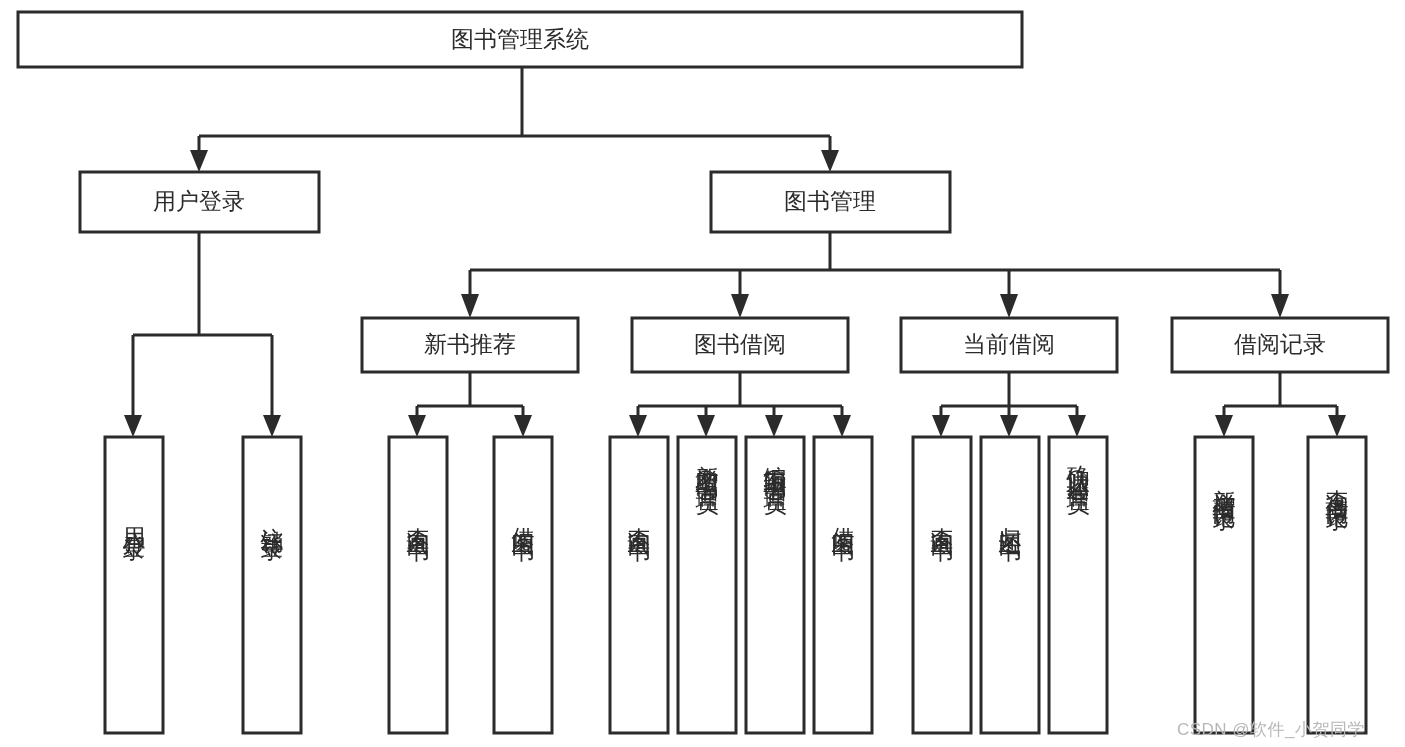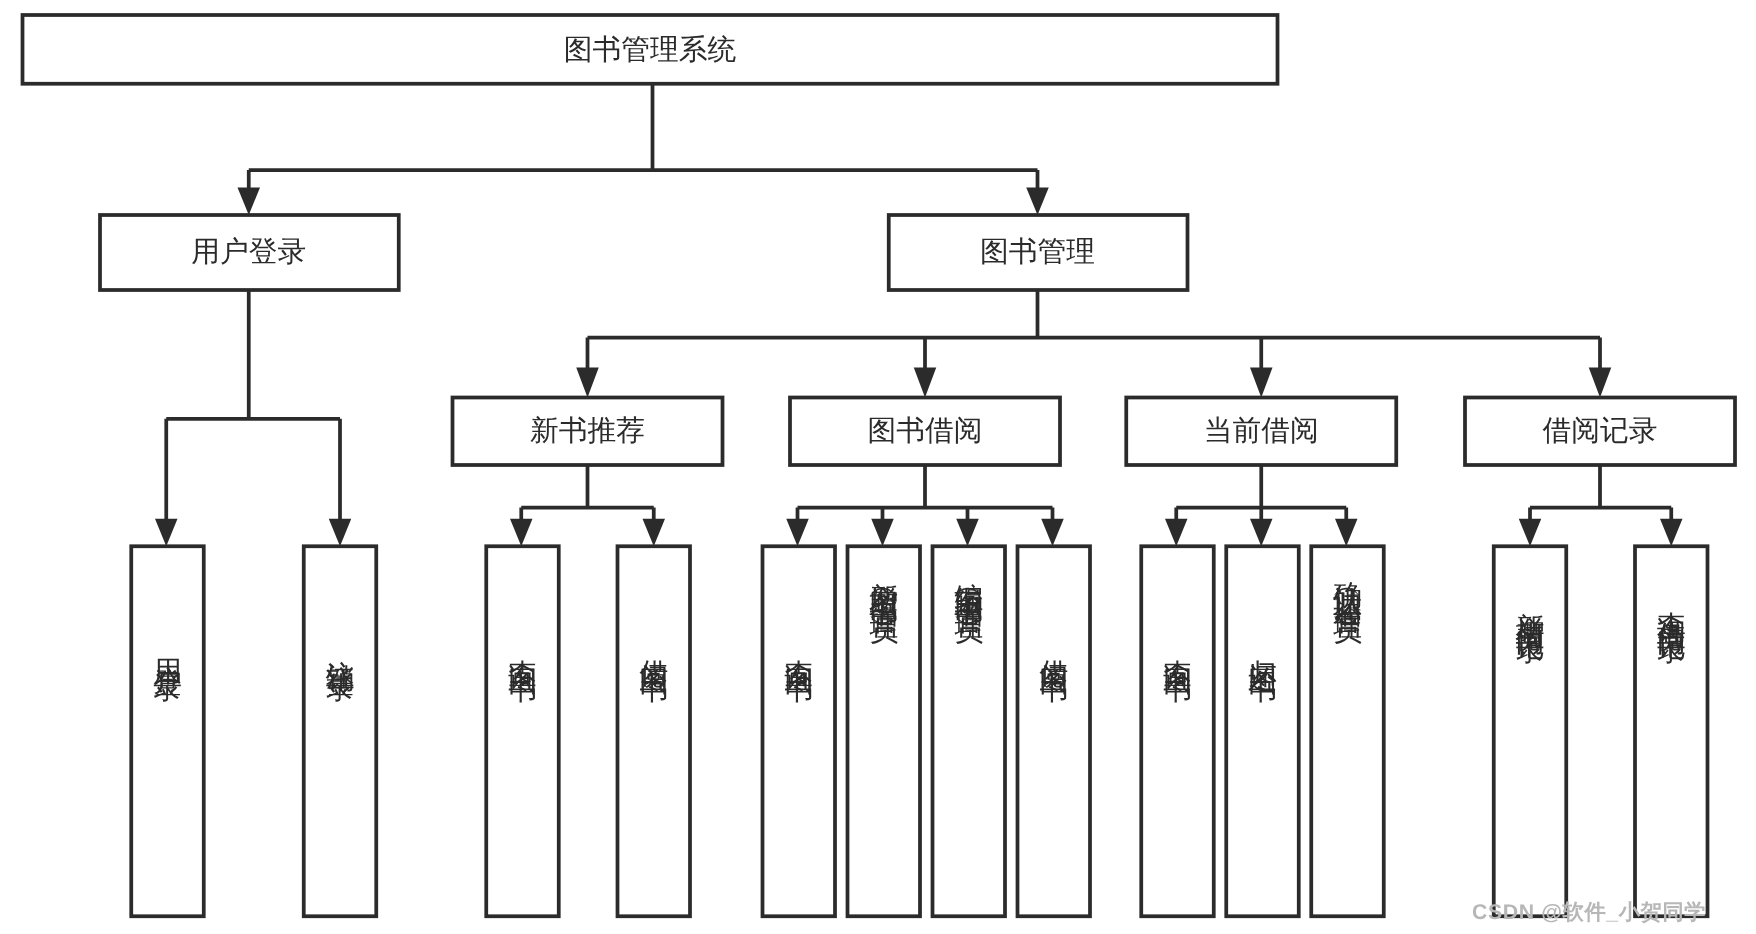--- a/index.html
+++ b/index.html
@@ -67,21 +67,20 @@
   }
   #watermark {
     position: absolute;
     right: 8px;
     bottom: 6px;
     font-family: "Liberation Sans", "DejaVu Sans", sans-serif;
     font-size: 17px;
     color: #b7b7b7;
     letter-spacing: 0.5px;
     white-space: nowrap;
-    font-weight: bold;
   }
 </style>
 </head>
 <body>
 
 <div id="diagram-root">
 
   <svg class="diagram" viewBox="0 0 1405 747" xmlns="http://www.w3.org/2000/svg">
 
     <g>

